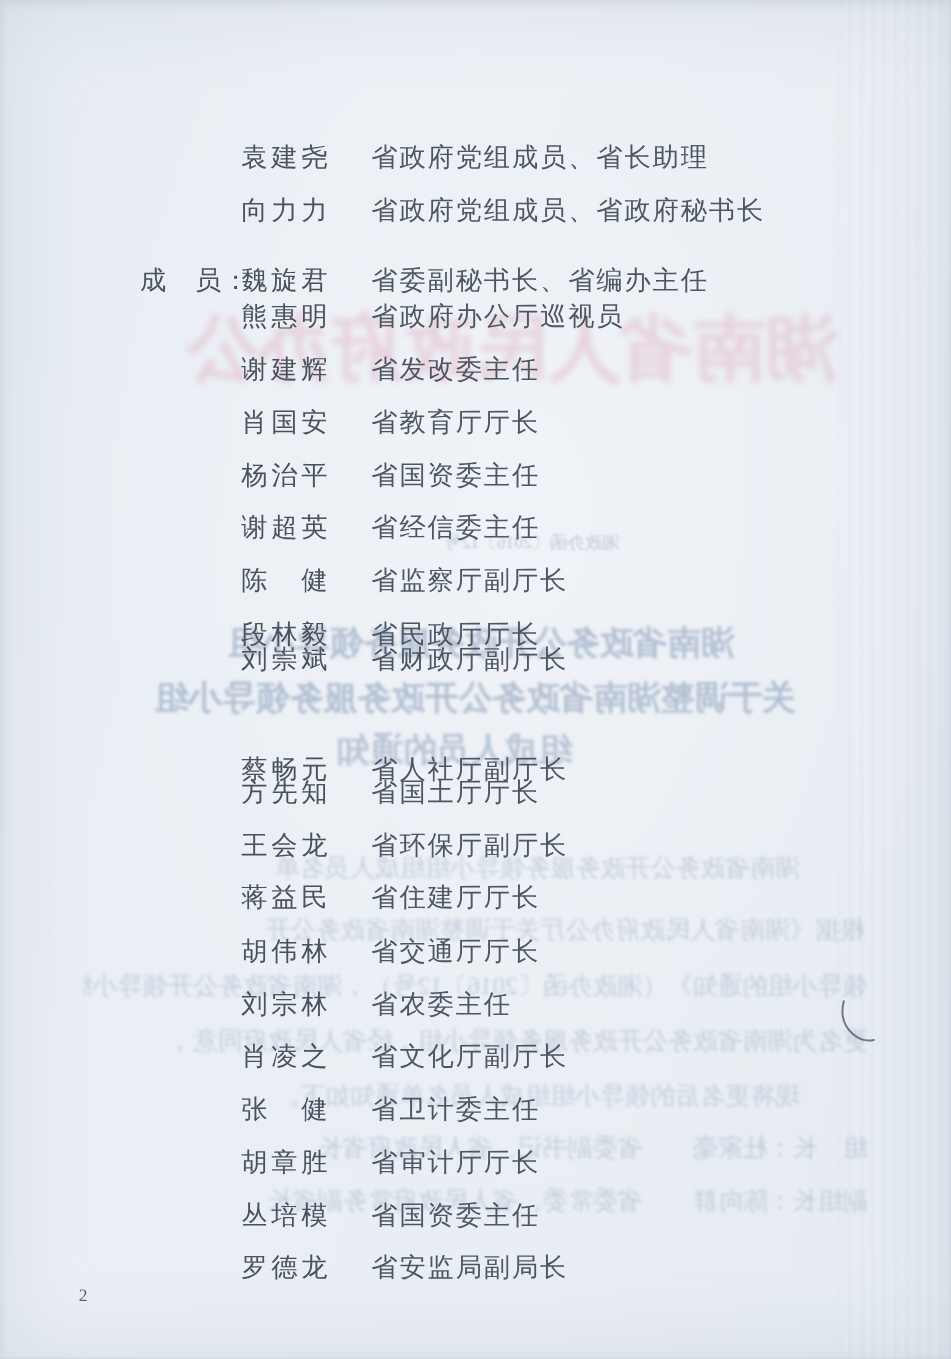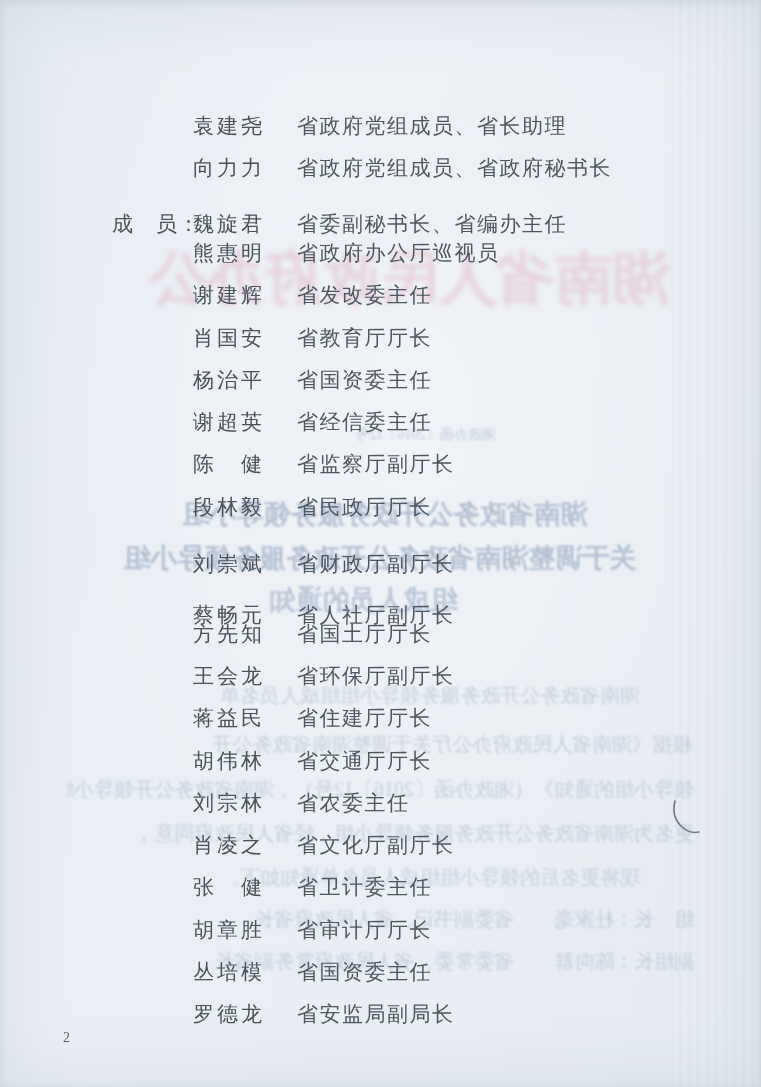--- a/index.html
+++ b/index.html
@@ -107,21 +107,21 @@
         <span class="mrole">省经信委主任</span>
       </div>
       <div class="row" style="top: 450px;">
         <span class="mname">陈　健</span>
         <span class="mrole">省监察厅副厅长</span>
       </div>
       <div class="row" style="top: 493px;">
         <span class="mname">段林毅</span>
         <span class="mrole">省民政厅厅长</span>
       </div>
-      <div class="row" style="top: 550px;">
+      <div class="row" style="top: 513px;">
         <span class="mname">刘崇斌</span>
         <span class="mrole">省财政厅副厅长</span>
       </div>
       <div class="row" style="top: 577px; margin-top: 24px;">
         <span class="mname">蔡畅元</span>
         <span class="mrole">省人社厅副厅长</span>
       </div>
       <div class="row" style="top: 620px; padding-left: 48px;">
         <span class="mname">方先知</span>
         <span class="mrole">省国土厅厅长</span>

